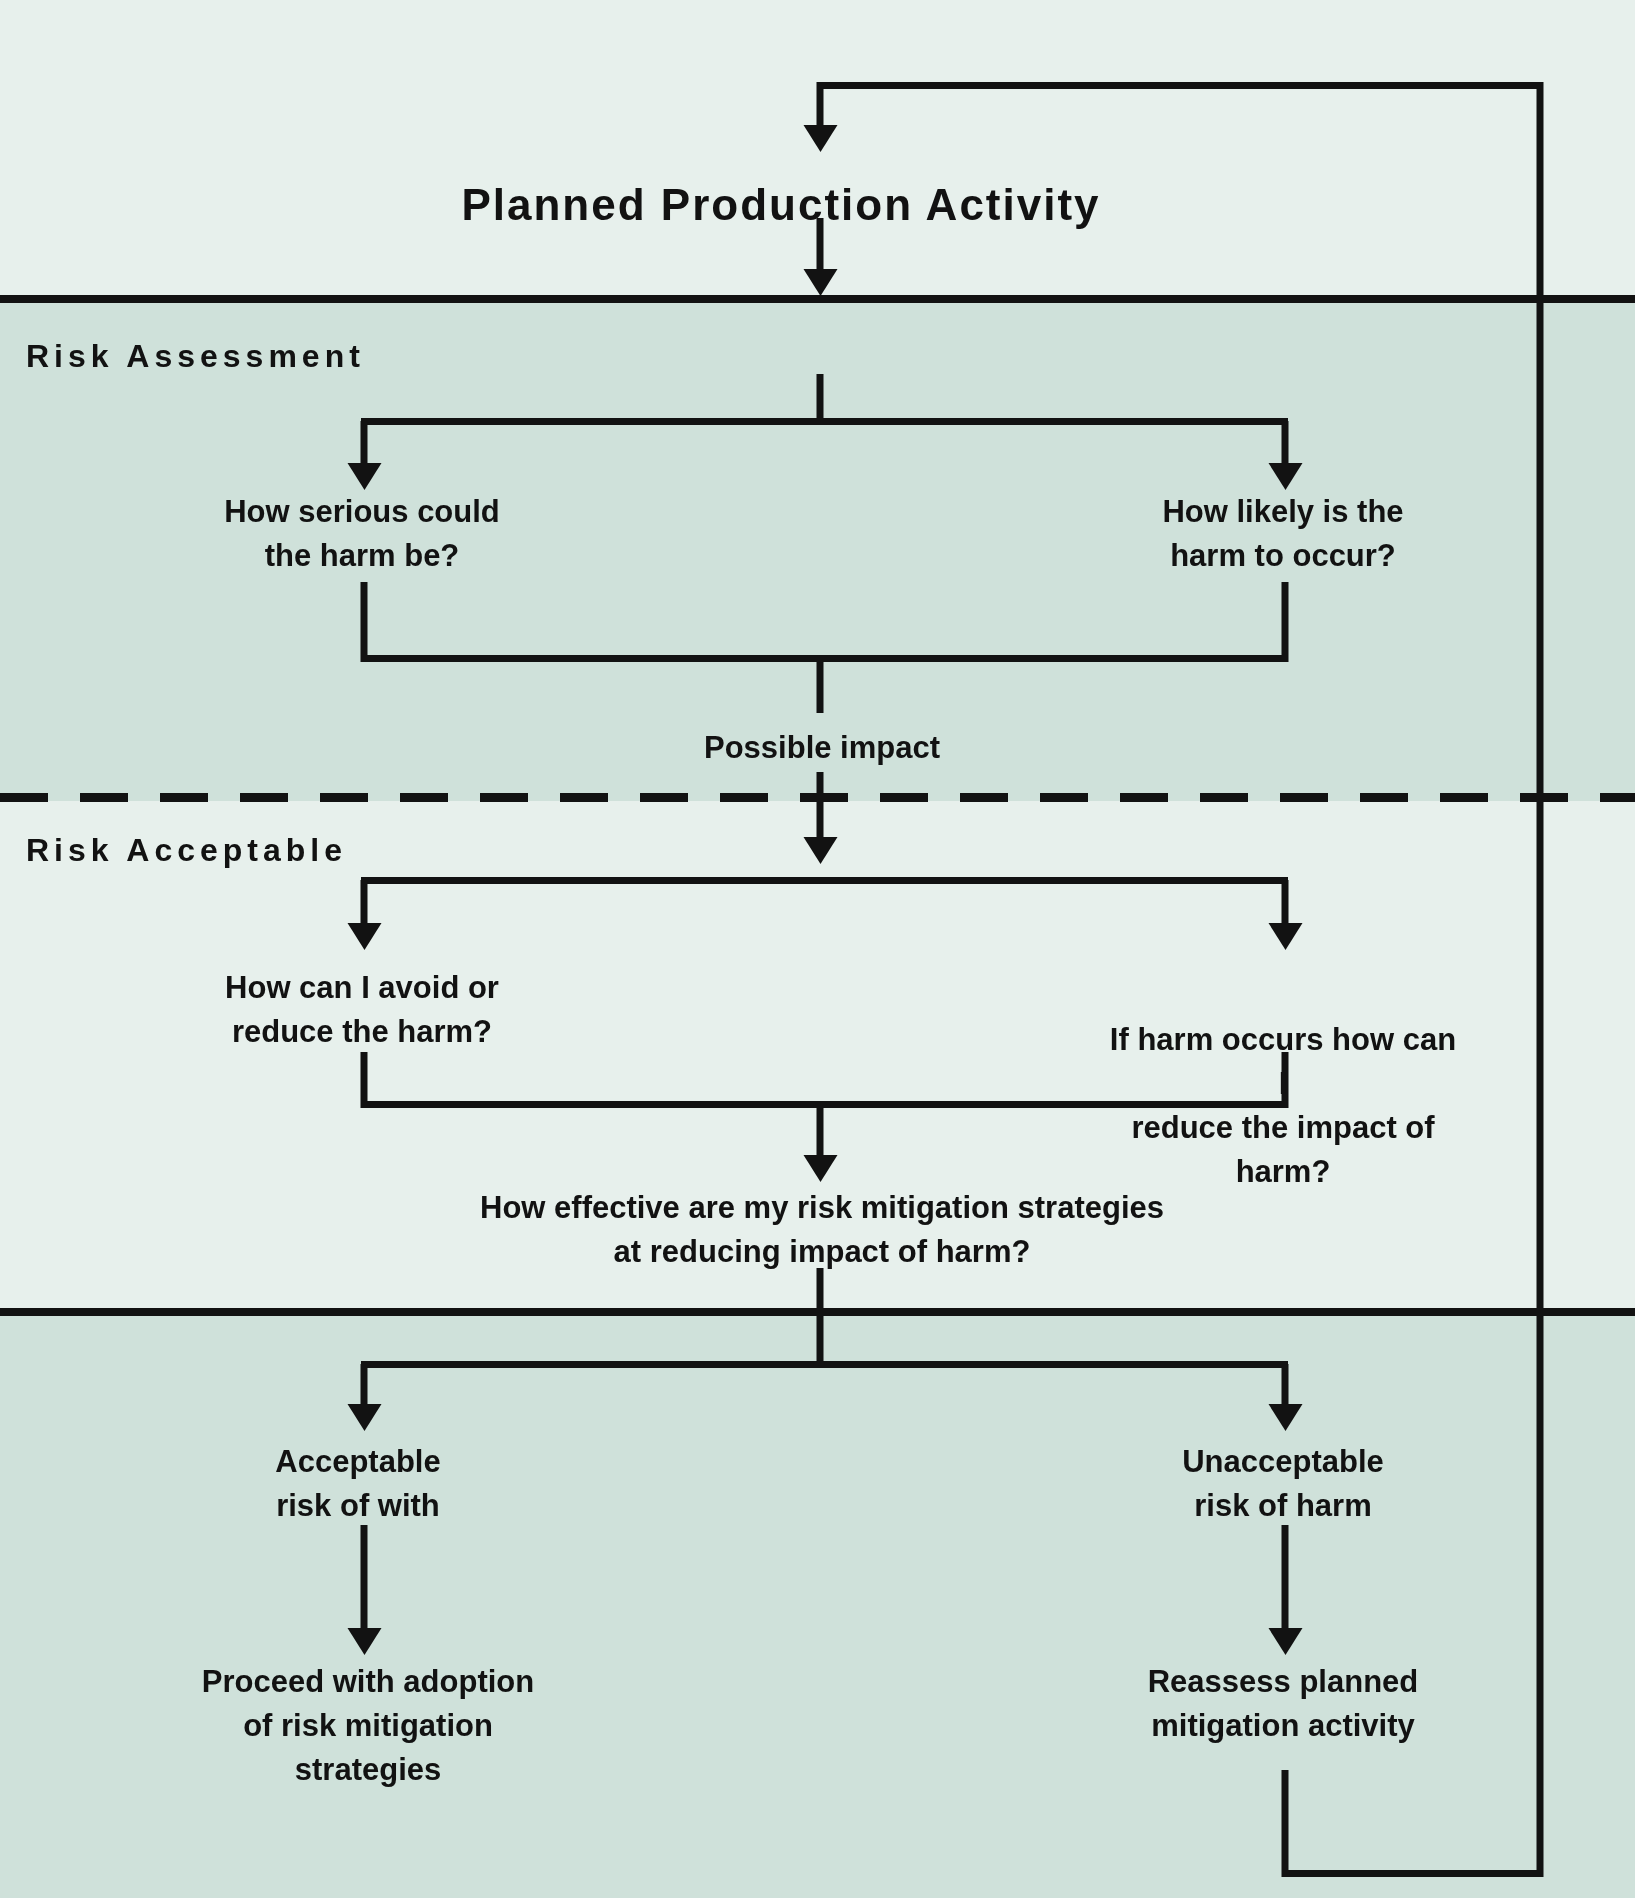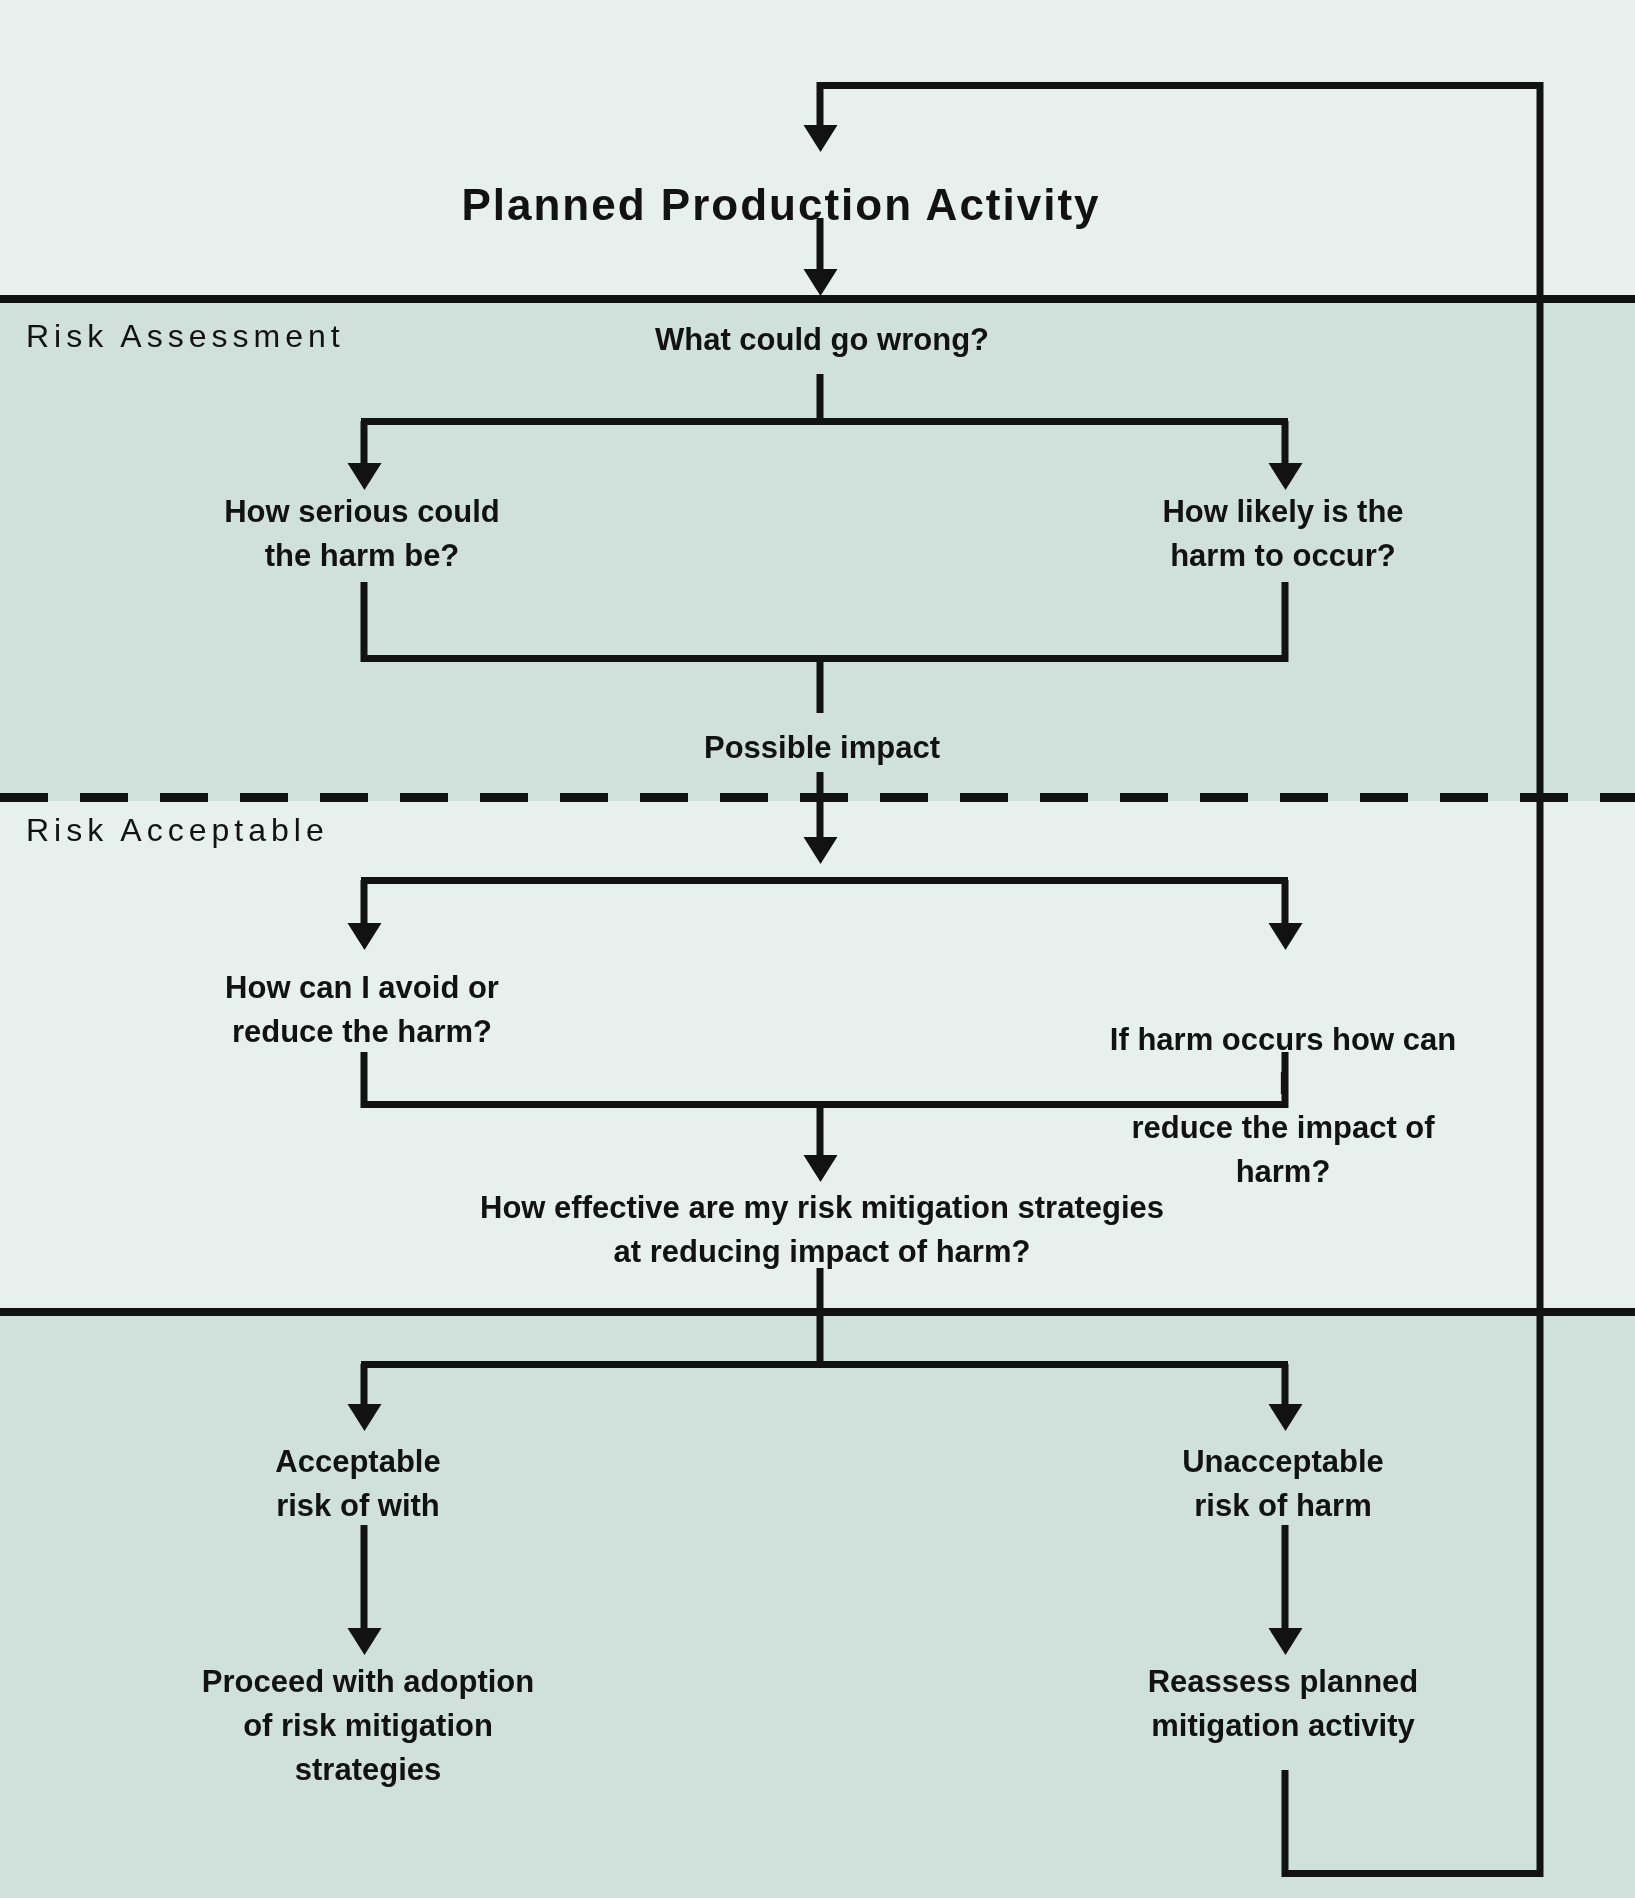--- a/index.html
+++ b/index.html
@@ -34,22 +34,22 @@
 
   
   .txt{
     position:absolute;transform:translateX(-50%);
     white-space:pre-line;text-align:center;
     font-weight:bold;font-size:31px;line-height:44px;
     color:var(--text,#111);
   }
   .title{font-size:44px;line-height:52px;letter-spacing:2px;white-space:nowrap;margin-top:21px;}
   .seclabel{
-    position:absolute;font-weight:normal;font-size:32px;letter-spacing:5px;
-    white-space:nowrap;color:var(--text,#111);
+    position:absolute;font-weight:bold;font-size:32px;letter-spacing:5px;
+    white-space:nowrap;color:var(--text,#111);margin-top:20px;
   }
 </style>
 </head>
 <body>
 
 <div class="canvas">
 
   <div class="band light" style="top:0;height:302px"></div>
   <div class="band dark" style="top:302px;height:499px"></div>
   <div class="band light" style="top:801px;height:515px"></div>
@@ -91,21 +91,20 @@
   <div class="v arr" style="left:364px;top:1364px;height:41px"></div>
   <div class="v arr" style="left:1285px;top:1364px;height:41px"></div>
   <div class="v arr" style="left:364px;top:1525px;height:104px"></div>
   <div class="v arr" style="left:1285px;top:1525px;height:104px"></div>
 
   <div class="txt title" style="left:781px;top:158px">Planned Production Activity</div>
 
   <div class="seclabel" style="left:26px;top:318px">Risk Assessment</div>
   <div class="seclabel" style="left:26px;top:812px">Risk Acceptable</div>
 
-  <div class="txt" style="left:822px;top:318px">What could go wrong?</div>
   <div class="txt" style="left:362px;top:490px">How serious could
 the harm be?</div>
   <div class="txt" style="left:1283px;top:490px">How likely is the
 harm to occur?</div>
   <div class="txt" style="left:822px;top:726px">Possible impact</div>
 
   <div class="txt" style="left:362px;top:966px">How can I avoid or
 reduce the harm?</div>
   <div class="txt" style="left:1283px;top:1018px">If harm occurs how can I
 reduce the impact of harm?</div>

